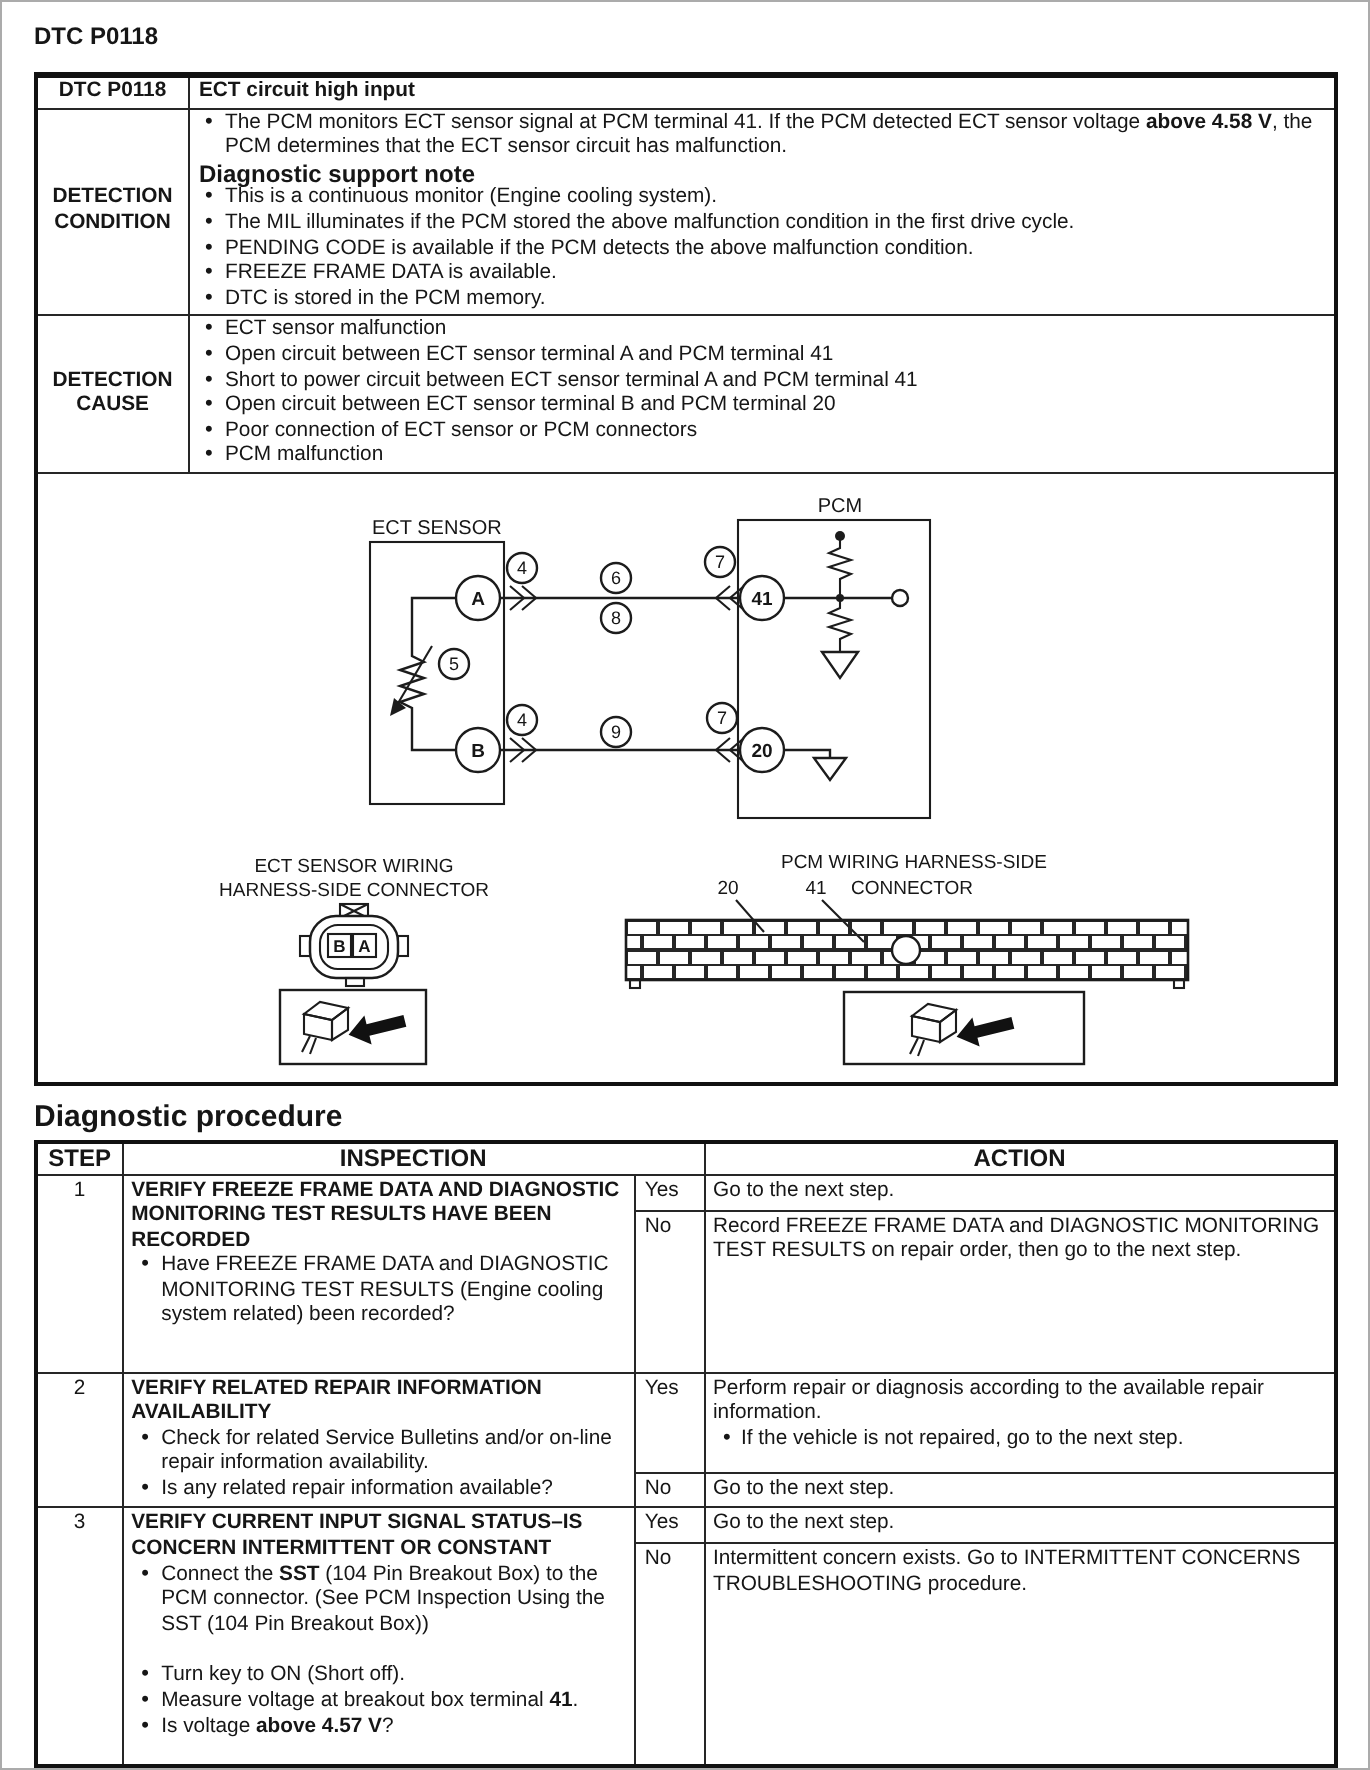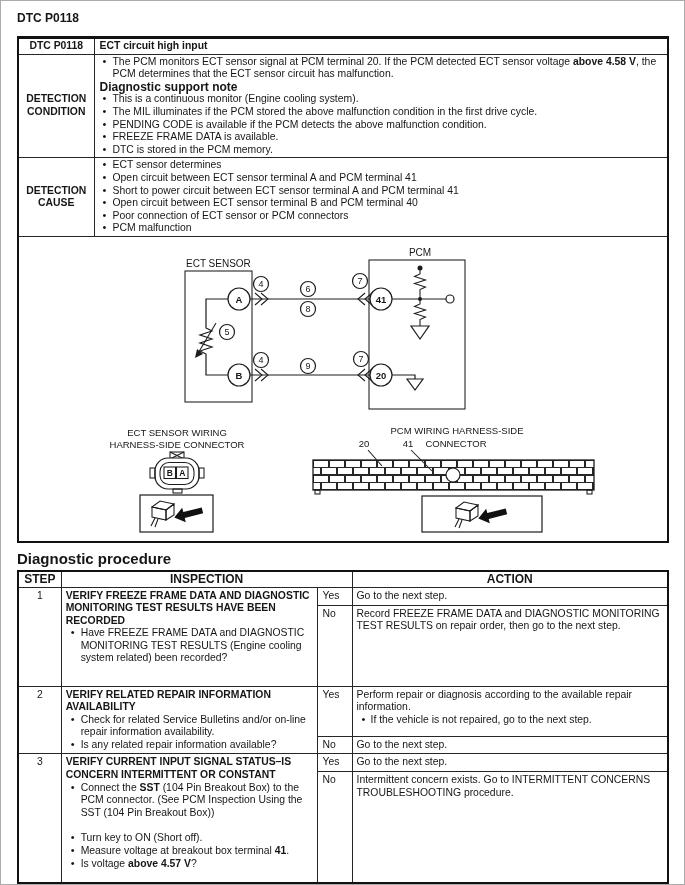--- a/index.html
+++ b/index.html
@@ -62,40 +62,40 @@
     </colgroup>
   <tbody>
   <tr>
     <td class="code">DTC P0118</td>
     <td class="dtcname">ECT circuit high input</td>
   </tr>
   <tr>
     <td class="rowlabel">DETECTION CONDITION</td>
     <td class="content">
       <ul class="blist">
-        <li><span>The PCM monitors ECT sensor signal at PCM terminal 20. If the PCM detected ECT sensor voltage </span><b>above 4.58 V</b><span>, the PCM determines that the ECT sensor circuit has malfunction.</span></li>
+        <li><span>The PCM monitors ECT sensor signal at PCM terminal 41. If the PCM detected ECT sensor voltage </span><b>above 4.58 V</b><span>, the PCM determines that the ECT sensor circuit has malfunction.</span></li>
       </ul>
       <div class="note-heading">Diagnostic support note</div>
       <ul class="blist">
         <li>This is a continuous monitor (Engine cooling system).</li>
         <li>The MIL illuminates if the PCM stored the above malfunction condition in the first drive cycle.</li>
         <li>PENDING CODE is available if the PCM detects the above malfunction condition.</li>
         <li>FREEZE FRAME DATA is available.</li>
         <li>DTC is stored in the PCM memory.</li>
       </ul>
     </td>
   </tr>
   <tr>
     <td class="rowlabel">DETECTION CAUSE</td>
     <td class="content">
       <ul class="blist">
-        <li>ECT sensor determines</li>
+        <li>ECT sensor malfunction</li>
         <li>Open circuit between ECT sensor terminal A and PCM terminal 41</li>
         <li>Short to power circuit between ECT sensor terminal A and PCM terminal 41</li>
-        <li>Open circuit between ECT sensor terminal B and PCM terminal 40</li>
+        <li>Open circuit between ECT sensor terminal B and PCM terminal 20</li>
         <li>Poor connection of ECT sensor or PCM connectors</li>
         <li>PCM malfunction</li>
       </ul>
     </td>
   </tr>
   <tr>
     <td class="diagram-cell" colspan="2">
       <svg width="648" height="302" viewBox="0 0 648 302">
         <defs>
           <pattern id="bricks" x="289" y="222" width="16" height="15" patternUnits="userSpaceOnUse">

